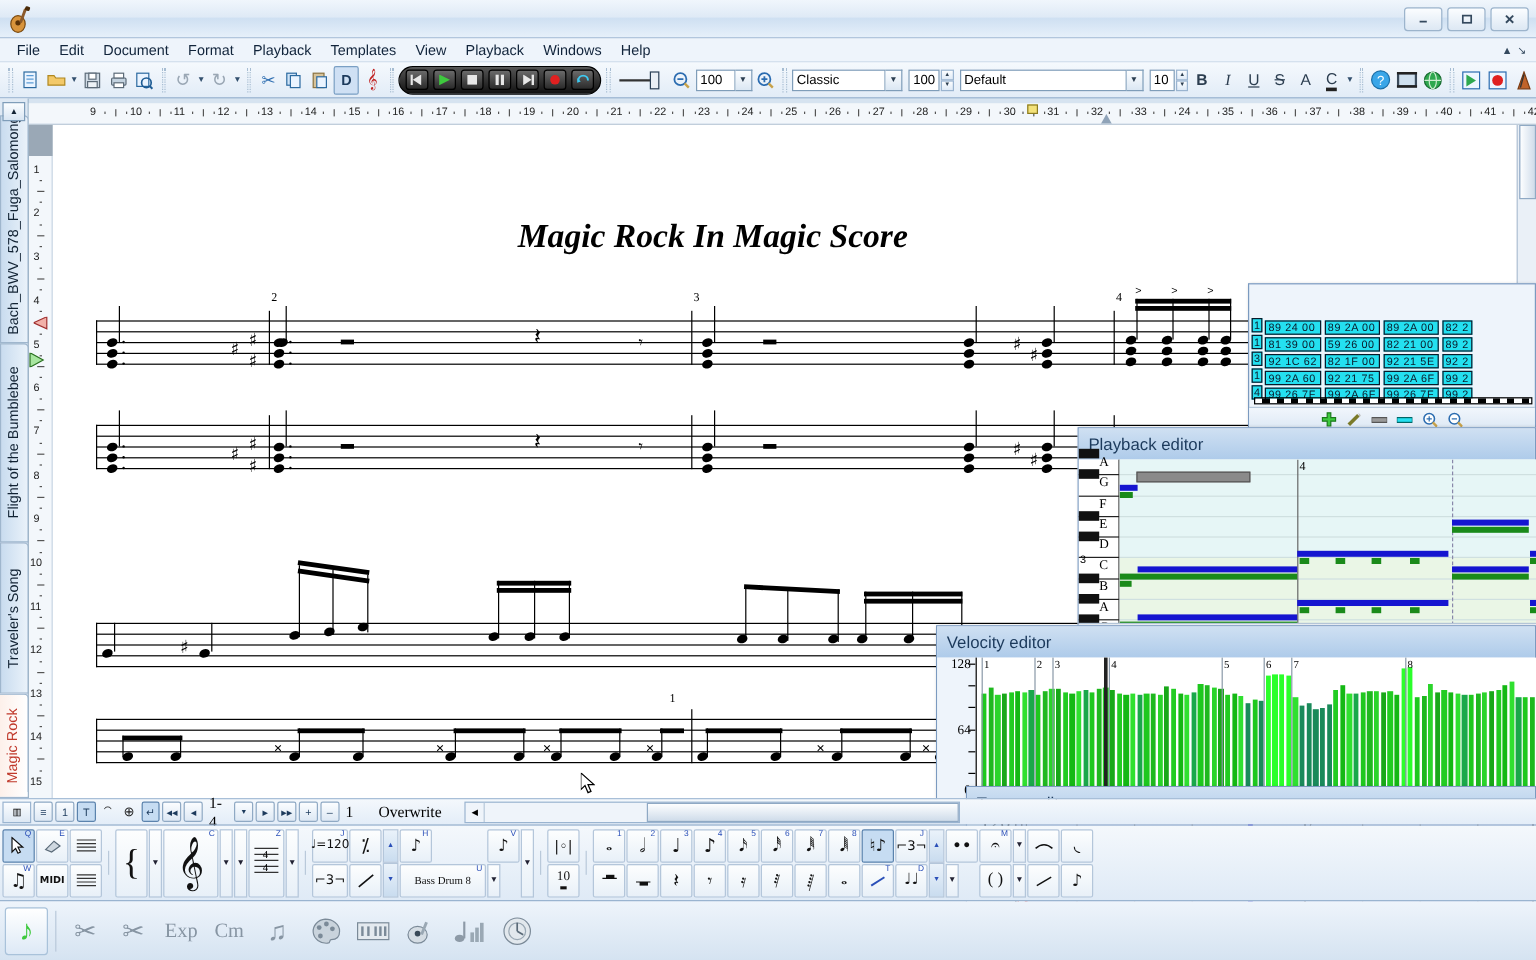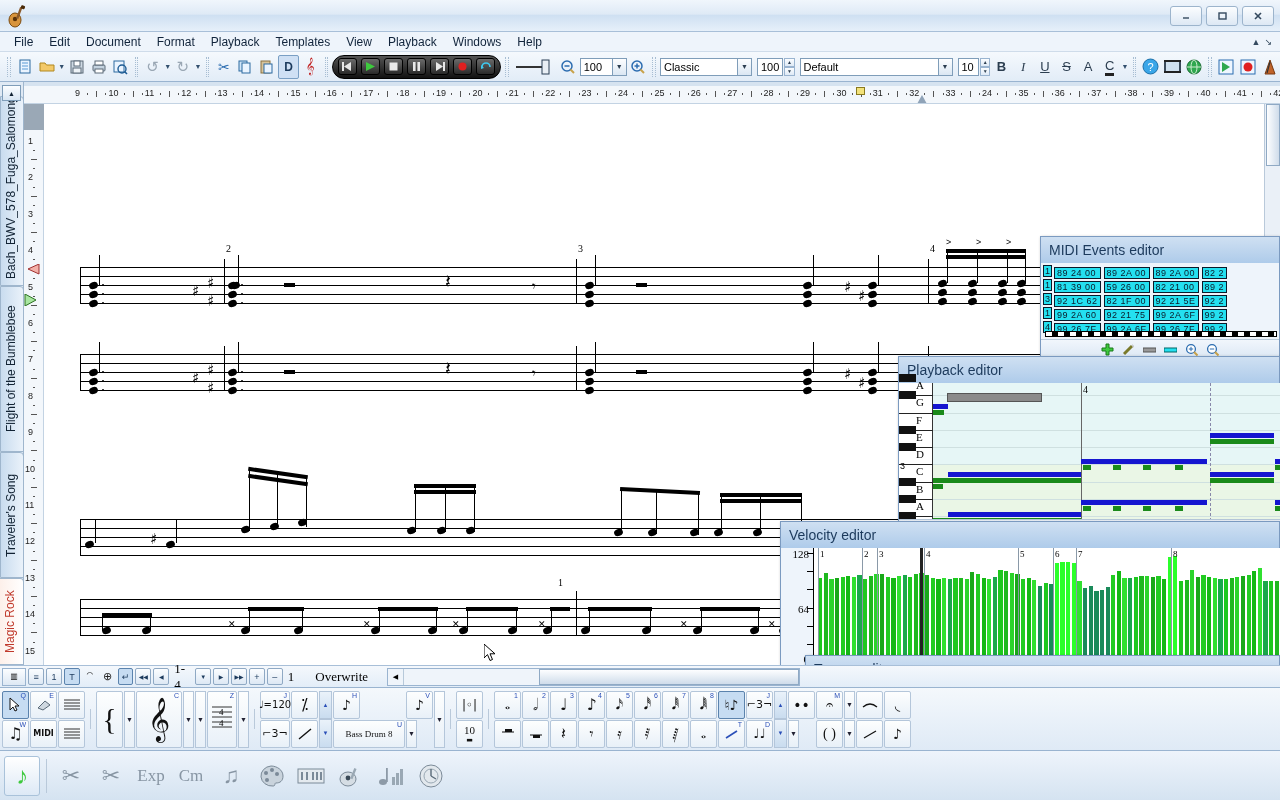--- a/index.html
+++ b/index.html
@@ -784,20 +784,21 @@
           </svg>
       </div>
       <div style="position:absolute;left:0px;top:190px">
         <svg width="13" height="12">
             <polygon points="1,0 12,6 1,12" fill="#a8e6a0" stroke="#2a7020"></polygon>
           </svg>
       </div>
     </div>
 
     <div class="page">
+      <div class="page-title">Magic Rock In Magic Score</div>
       <div class="page-author">M.Tyuflin</div>
 
       <div class="staff" style="left:36px;top:163px;width:1190px;height:40px">
         <div class="ln" style="top:0px;width:1190px"></div>
         <div class="ln" style="top:9px;width:1190px"></div>
         <div class="ln" style="top:18px;width:1190px"></div>
         <div class="ln" style="top:27px;width:1190px"></div>
         <div class="ln" style="top:36px;width:1190px"></div>
 
         <div class="barline" style="left:0px;top:0;height:37px"></div>
@@ -1028,21 +1029,20 @@
       </div>
 
     </div>
 
     <div class="vscroll">
       <div class="sb" style="top:0px;height:62px"></div>
     </div>
   </div>
 
   <div class="panel" id="midi-panel">
-    <div class="panel-title">MIDI Events editor</div>
     <div style="position:absolute;left:2px;top:28px;display:flex;flex-direction:column;gap:2px">
       <div class="midi-idx">1</div>
       <div class="midi-idx">1</div>
       <div class="midi-idx">3</div>
       <div class="midi-idx">1</div>
       <div class="midi-idx">4</div>
     </div>
     <div class="midi-grid" style="left:13px">
       <div class="midi-col">
         <div class="midi-cell">89 24 00</div>

